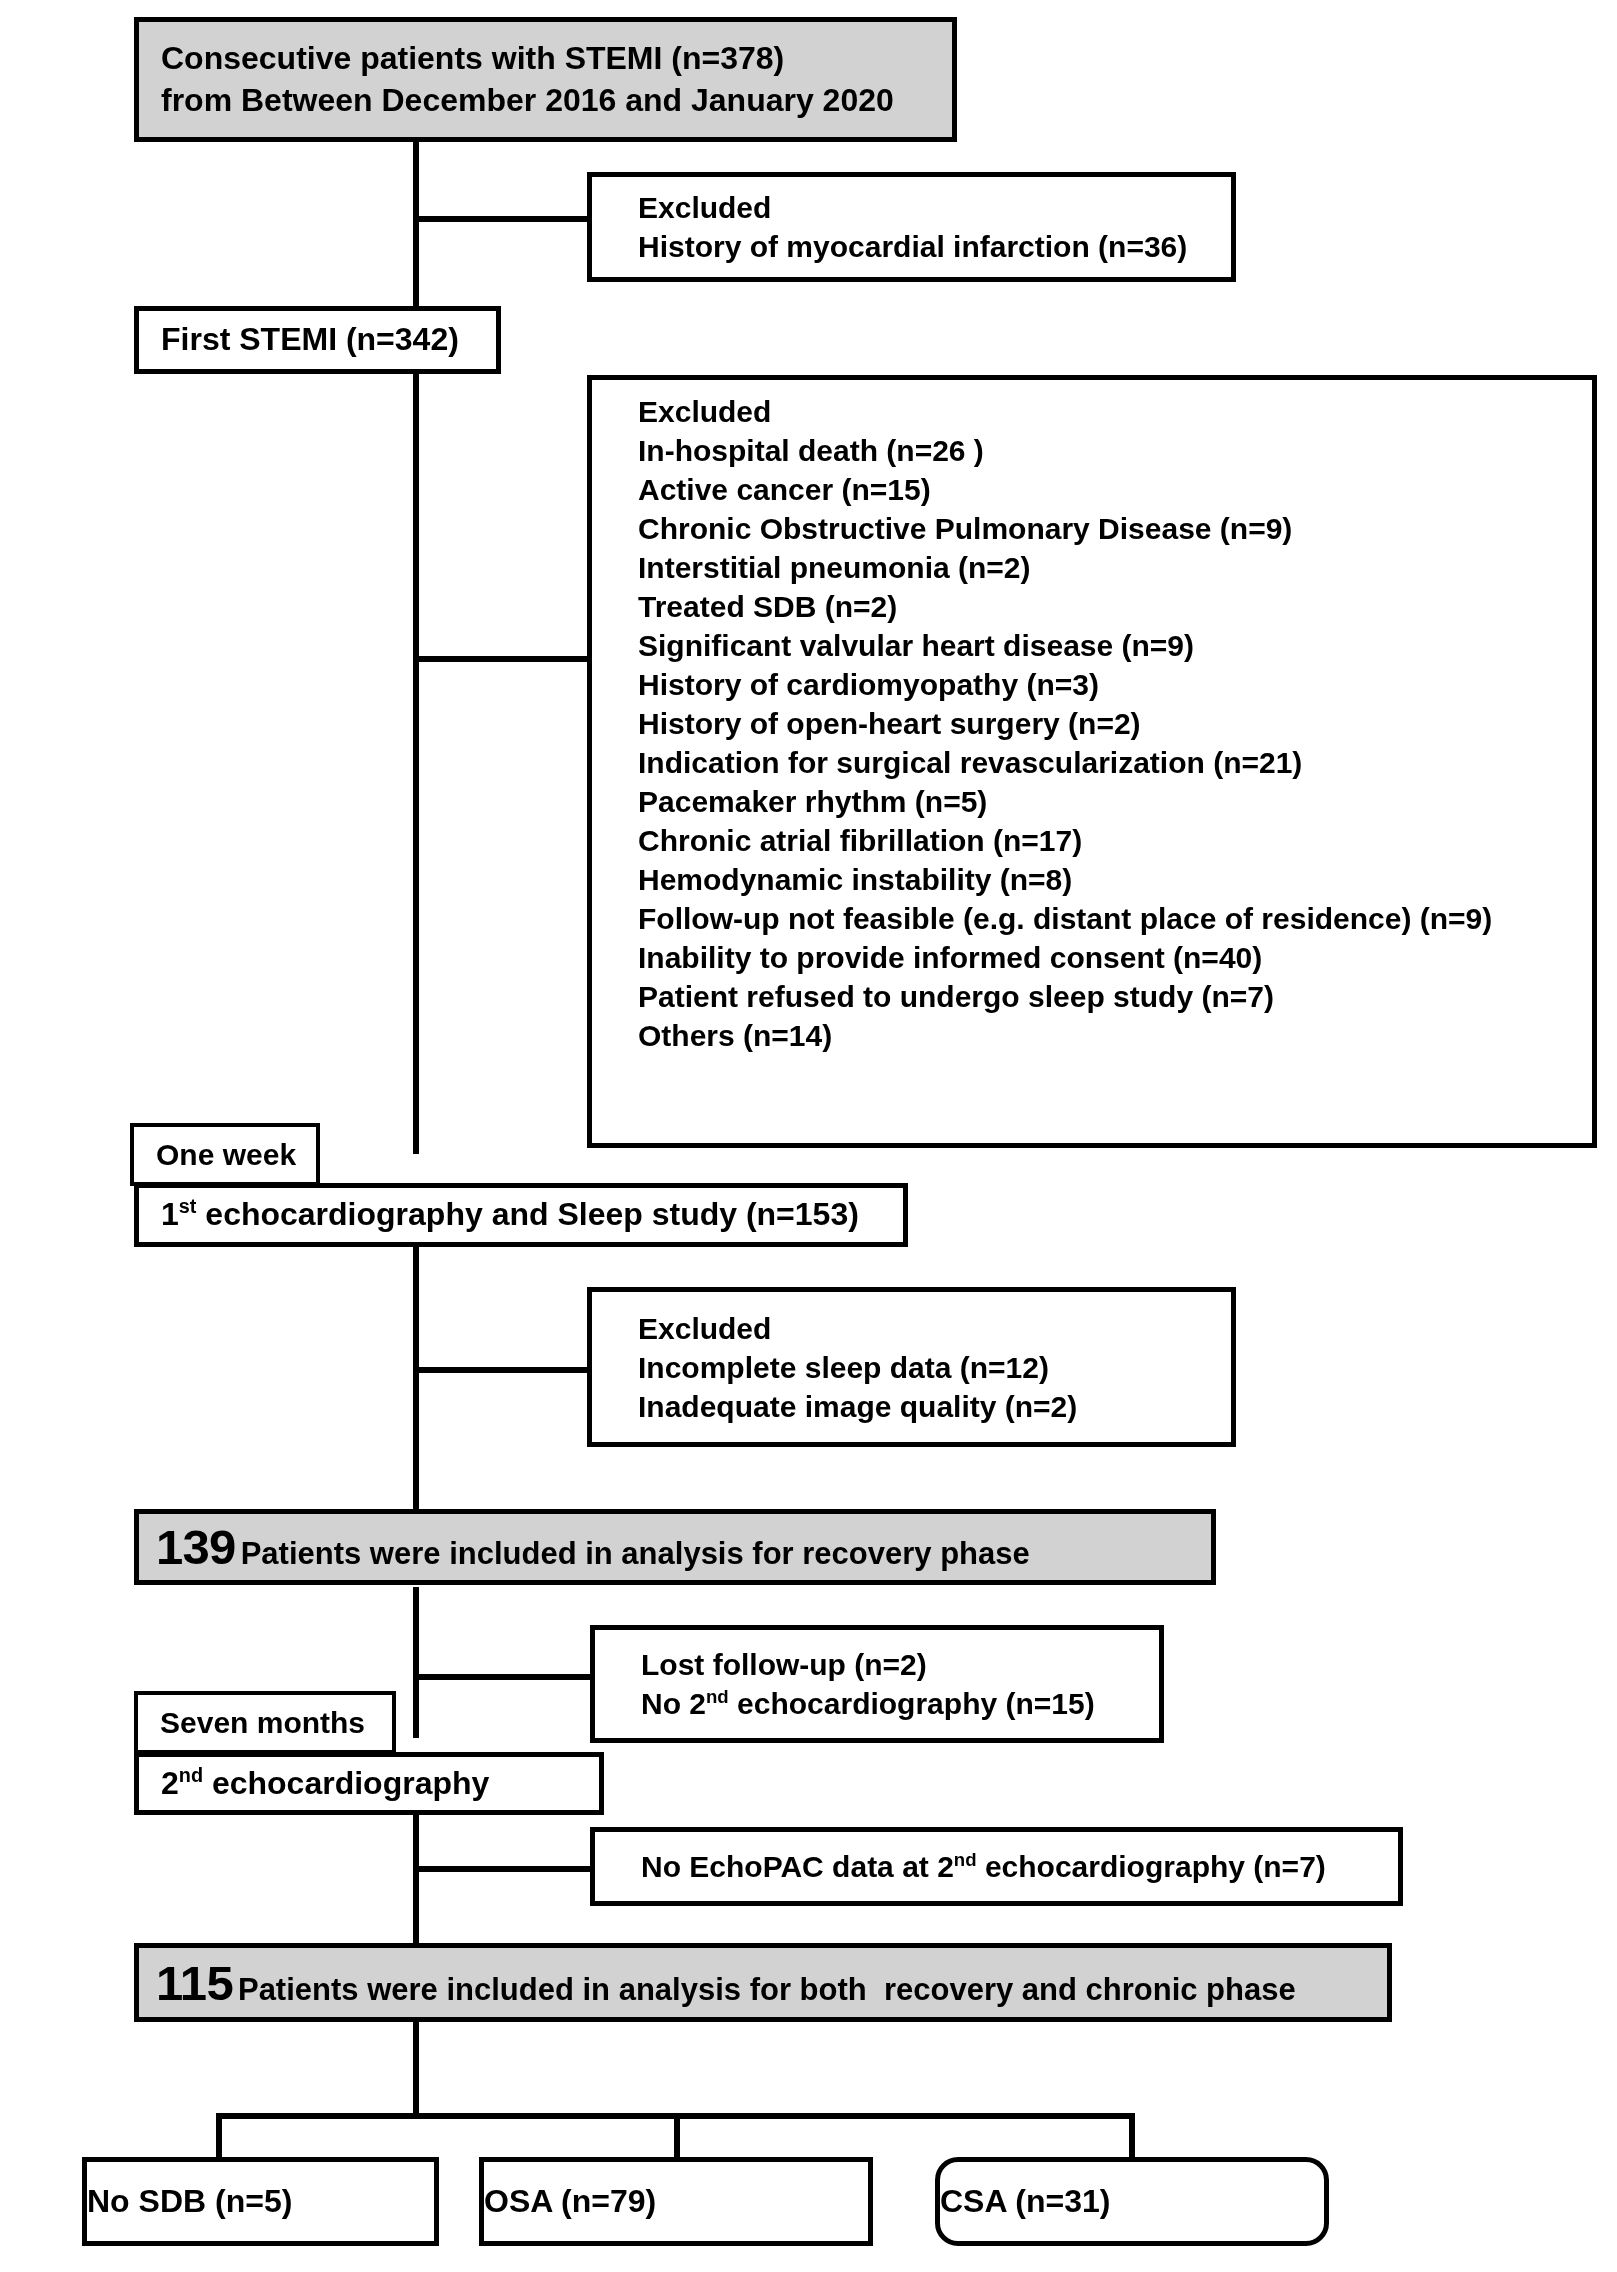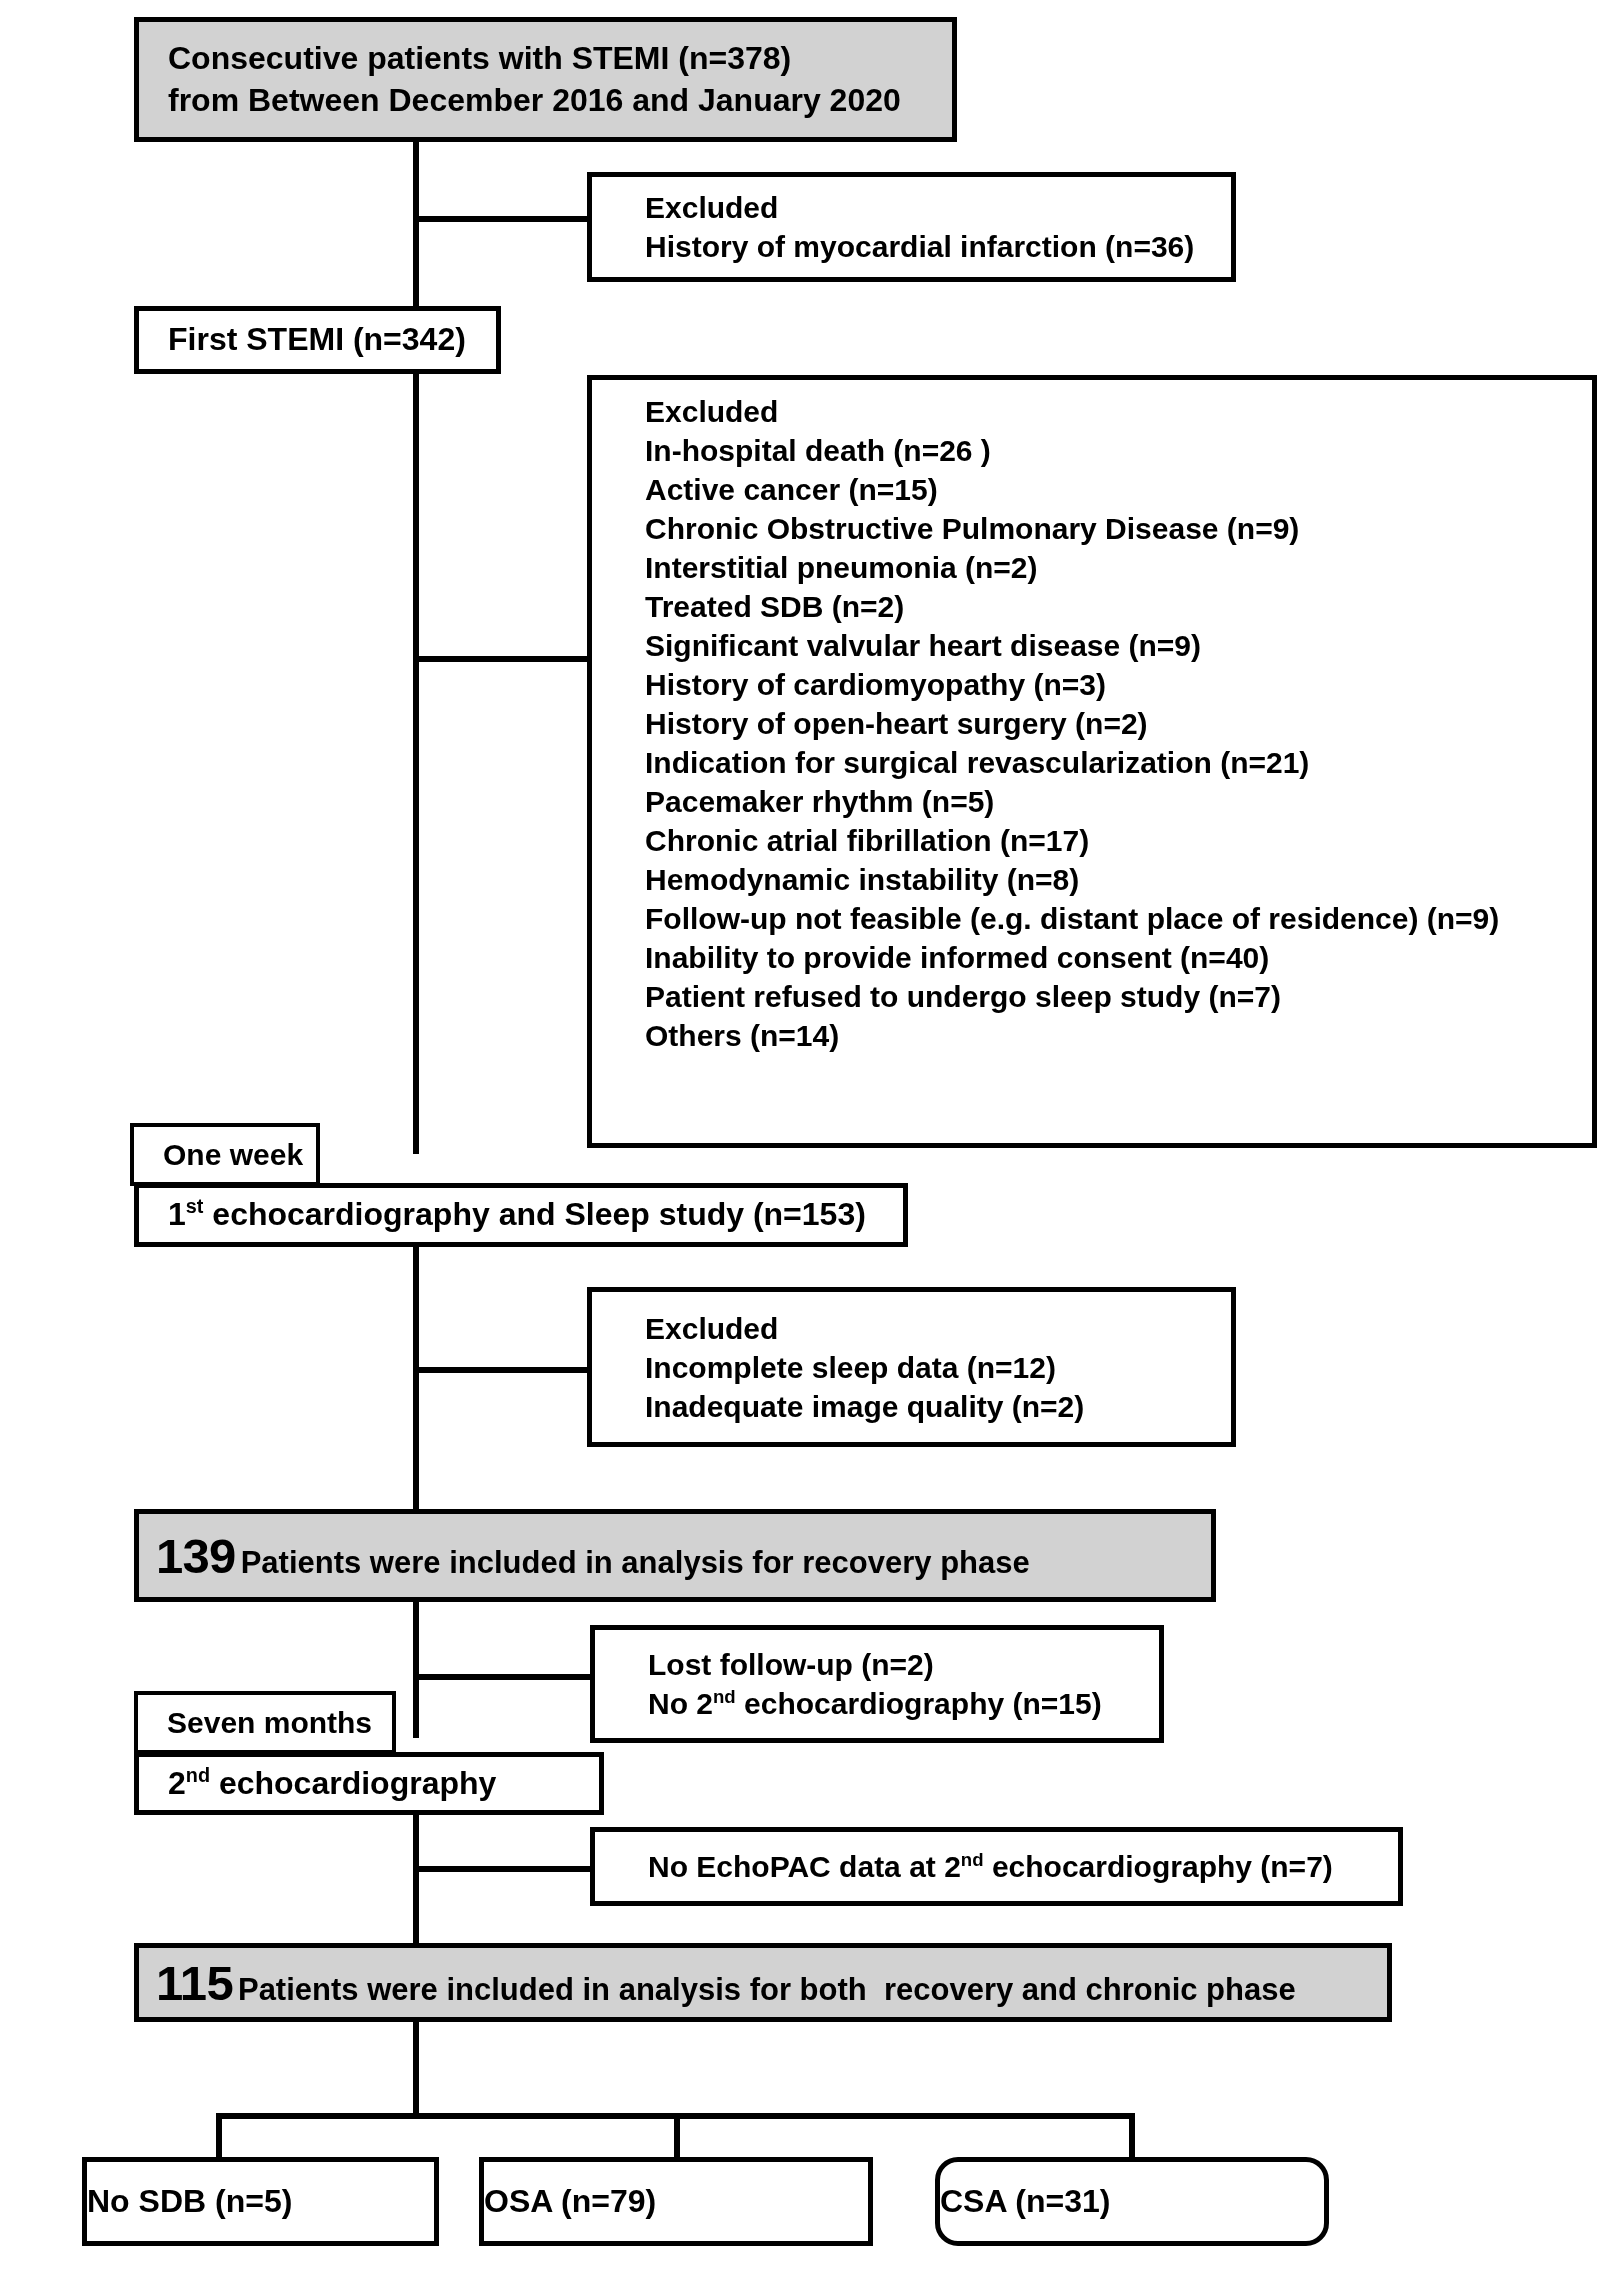--- a/index.html
+++ b/index.html
@@ -28,21 +28,21 @@
     z-index: 5;
   }
   .box.gray { background: #d2d2d2; }
   .box.thin { border-width: 4.6px; }
 
   .line-txt {
     font-weight: bold;
     color: #000000;
     line-height: 1.30;
     white-space: pre;
-    padding-left: 29px;
+    padding-left: 22px;
   }
 
   .fz-main   { font-size: 32px; }
   .fz-list   { font-size: 30px; margin-left: 24px; }
   .fz-small  { font-size: 30px; }
 
   .center { text-align: left; padding-left: 0; }
 
   sup {
     font-size: 0.62em;
@@ -147,21 +147,21 @@
   <div class="box" style="left:134px; top:1183px; width:774px; height:64px; z-index:7;">
     <div class="line-txt fz-main"><span>1</span><sup>st</sup><span> echocardiography and Sleep study (n=153)</span></div>
   </div>
 
   <div class="box" style="left:587px; top:1287px; width:649px; height:160px;">
     <div class="line-txt fz-list">Excluded</div>
     <div class="line-txt fz-list">Incomplete sleep data (n=12)</div>
     <div class="line-txt fz-list">Inadequate image quality (n=2)</div>
   </div>
 
-  <div class="box gray" style="left:134px; top:1509px; width:1082px; height:93px;">
+  <div class="box gray" style="left:134px; top:1509px; width:1082px; height:76px;">
     <div class="sumrow">
       <span class="sumnum">139</span>
       <span class="sumtxt">Patients were included in analysis for recovery phase</span>
     </div>
   </div>
 
   <div class="box" style="left:590px; top:1625px; width:574px; height:118px;">
     <div class="line-txt fz-list">Lost follow-up (n=2)</div>
     <div class="line-txt fz-list"><span>No 2</span><sup>nd</sup><span> echocardiography (n=15)</span></div>
   </div>

